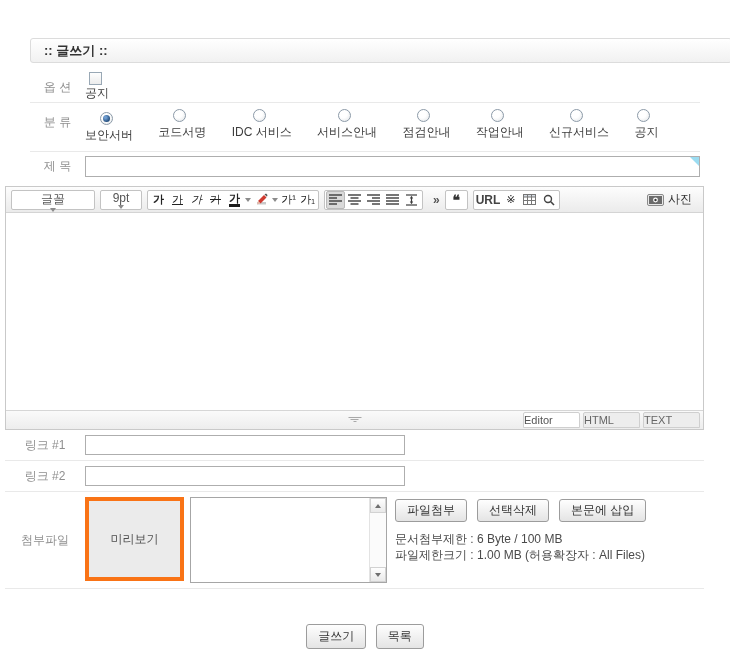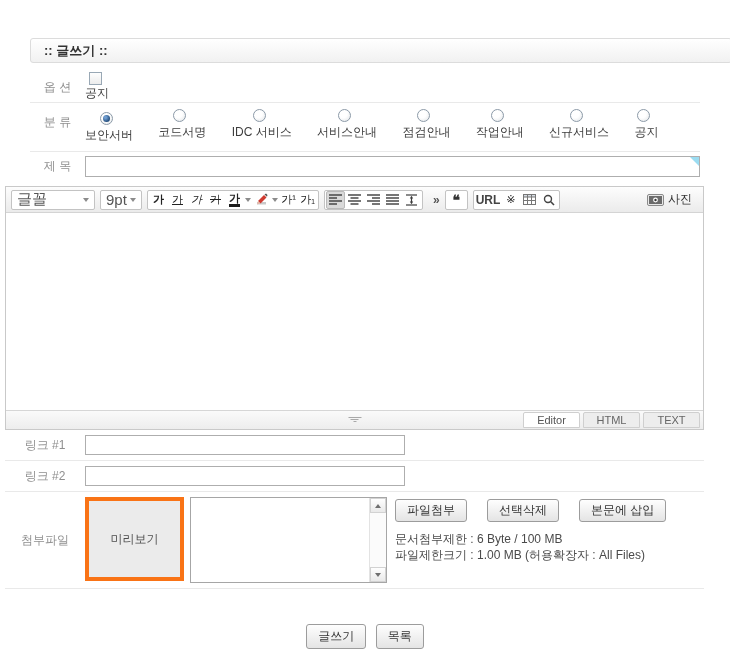--- a/index.html
+++ b/index.html
@@ -57,21 +57,21 @@
 
   
   .editor { margin:5px 0 0 5px; width:699px; border:1px solid #c9c9c9; }
   .toolbar {
     height:26px; display:flex; align-items:center; padding:0 5px;
     background:linear-gradient(#fdfdfd,#ebebeb); border-bottom:1px solid #d4d4d4;
   }
   .tb-select {
     height:20px; background:#fff; border:1px solid #c3c3c3; border-radius:2px;
     display:flex; align-items:center; justify-content:space-between;
-    padding:0 5px; margin-right:5px; color:#555; font-size:15px;
+    padding:0 5px; margin-right:5px; color:#555; font-size:12px;flex-direction:column;
   }
   .tb-select.font { width:84px; }
   .tb-select.size { width:42px; }
   .tri-down { width:0; height:0; border-left:3px solid transparent; border-right:3px solid transparent; border-top:4px solid #8b8b8b; }
   .tb-group {
     height:20px; background:#fff; border:1px solid #c3c3c3; border-radius:2px;
     display:flex; align-items:center; margin-right:5px; padding:0 1px;
   }
   .tb-btn {
     min-width:19px; height:18px; display:inline-flex; align-items:center; justify-content:center;
@@ -94,21 +94,21 @@
   .canvas { height:197px; background:#fff; }
   .bottombar {
     height:19px; position:relative; display:flex; align-items:center;
     background:linear-gradient(#fafafa,#ededed); border-top:1px solid #d6d6d6;
   }
   .resize-glyph { position:absolute; left:50%; top:6px; transform:translateX(-50%); }
   .resize-glyph i { display:block; height:1px; background:#a8a8a8; margin:0 auto 1px auto; }
   .resize-glyph i:nth-child(1){ width:13px; } .resize-glyph i:nth-child(2){ width:8px; } .resize-glyph i:nth-child(3){ width:3px; }
   .tabs { position:absolute; right:3px; bottom:1px; display:flex; }
   .tab {
-    width:57px; height:16px; line-height:15px; text-align:center; font-size:11px; color:#666;
+    width:57px; height:16px; line-height:15px; font-size:11px; color:#666;
     background:#ededed; border:1px solid #cfcfcf; border-radius:2px 2px 0 0; margin-left:3px;
   }
   .tab.active { background:#fff; color:#555; }
 
   
   .form-bottom { margin-left:5px; width:699px; }
   .form-bottom .row-label { width:80px; }
   .row.link { height:31px; align-items:center; }
   .link-input { width:320px; height:20px; }
   .row.attach { padding:5px 0; align-items:center; }
@@ -117,21 +117,21 @@
     width:99px; height:84px; background:#ebebeb; border:4px solid #f97316;
     display:flex; align-items:center; justify-content:center; color:#4d4d4d; margin-right:6px;
   }
   .file-list { width:197px; height:86px; background:#fff; border:1px solid #a6a6a6; display:flex; }
   .fl-body { flex:1; }
   .fl-scrollbar { width:17px; display:flex; flex-direction:column; justify-content:space-between; background:#fbfbfb; border-left:1px solid #e3e3e3; }
   .scroll-btn { height:15px; background:linear-gradient(#fefefe,#e9e9e9); border:1px solid #d2d2d2; display:flex; align-items:center; justify-content:center; }
   .tri-up-sm { width:0; height:0; border-left:3px solid transparent; border-right:3px solid transparent; border-bottom:4px solid #6f6f6f; }
   .tri-down-sm { width:0; height:0; border-left:3px solid transparent; border-right:3px solid transparent; border-top:4px solid #6f6f6f; }
   .attach-right { margin-left:8px; padding-top:2px; }
-  .attach-buttons { display:flex; gap:20px; }
+  .attach-buttons { display:flex; gap:10px; }
   .btn {
     height:23px; padding:0 11px; border:1px solid #9c9c9c; border-radius:3px;
     background:linear-gradient(#fefefe,#e4e4e4); color:#333; font-size:12px;
     display:inline-flex; align-items:center; cursor:default;
   }
   .limits { margin-top:9px; line-height:16px; color:#4a4a4a; }
 
   
   .footer { margin-top:35px; text-align:center; }
   .footer .btn { height:25px; }

